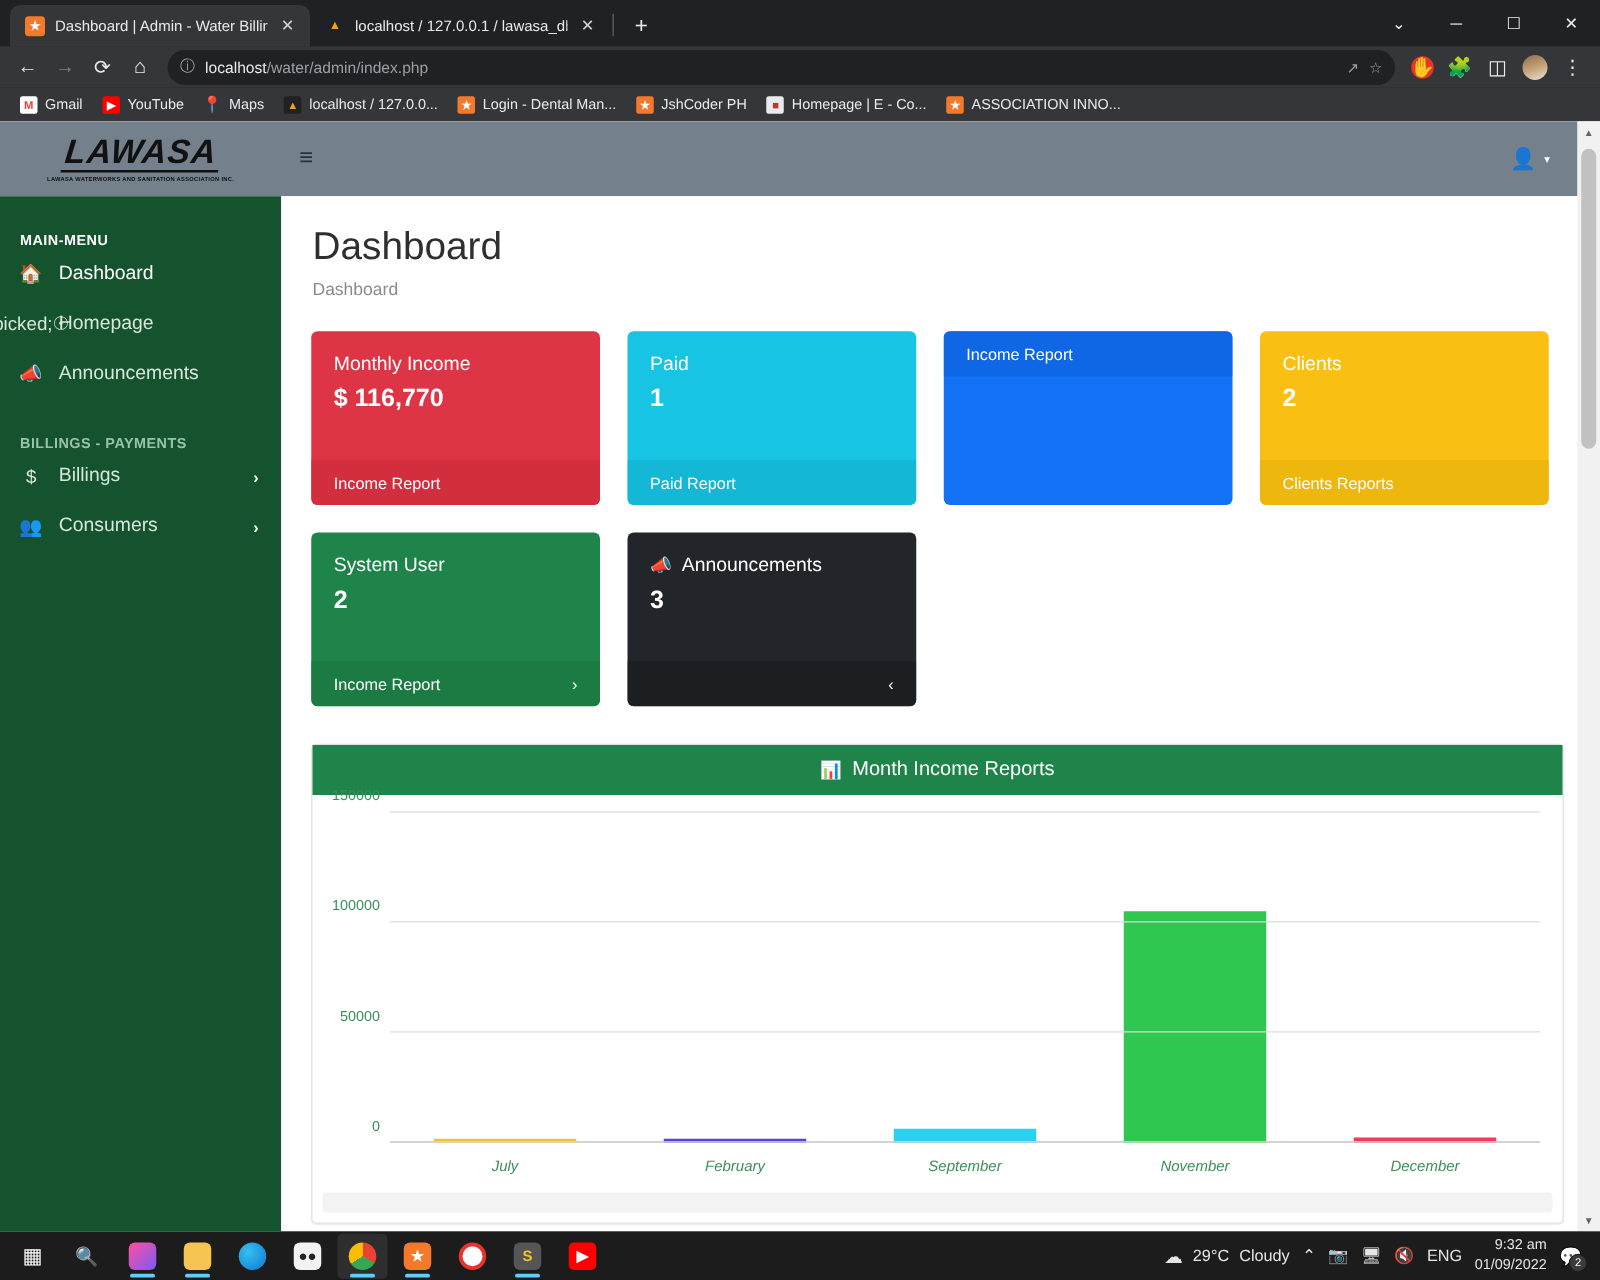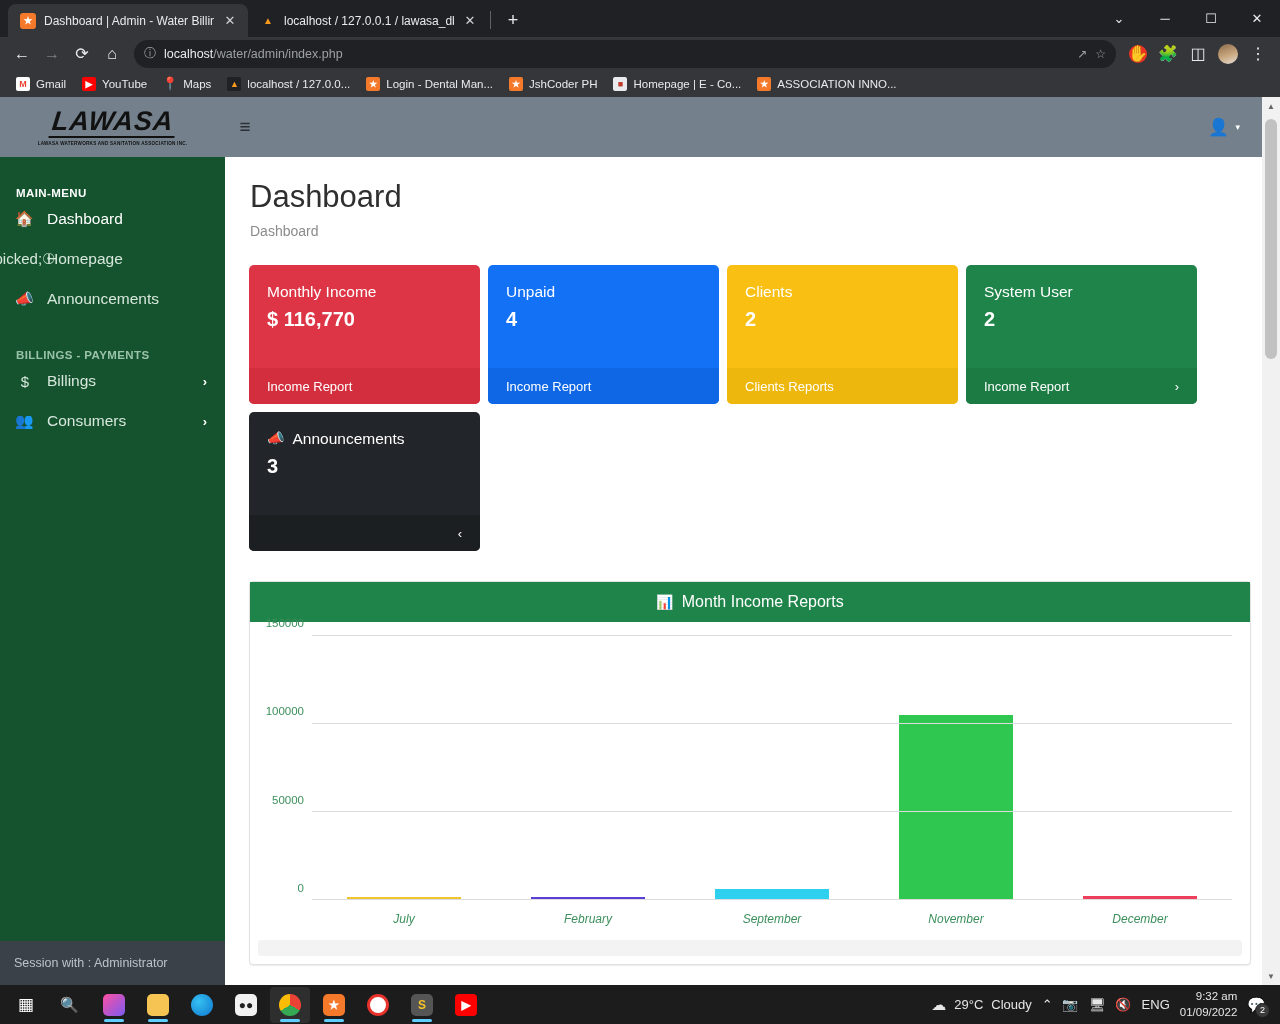--- a/index.html
+++ b/index.html
@@ -67,21 +67,21 @@
   .sb-item { display:flex; align-items:center; gap: 13px; padding: 11px 16px; font-size: 15.5px; color: #d7e7dd; position: relative; }
   .sb-item.active { color: #ffffff; }
   .sb-ico { width: 18px; display:flex; align-items:center; justify-content:center; font-size: 15px; }
   .sb-arrow { position:absolute; right: 18px; font-size: 13px; color:#ffffff; font-weight: bold; }
   .sb-footer { position:absolute; left:0; bottom:0; width:225px; height:44px; background:#3a4148; color:#bcc3c9; font-size:12.5px; display:flex; align-items:center; padding-left:14px; }
 
   .content { position:absolute; left:225px; top:60px; width: 1037px; height: 828px; background:#fff; overflow:hidden; }
   .page-title { font-size: 31px; font-weight: normal; color:#2f2f2f; padding: 22px 0 0 25px; }
   .breadcrumb { font-size: 14px; color:#8b8b8b; padding: 8px 0 0 25px; }
 
-  .cards { display:flex; gap: 8px; padding: 26px 0 0 24px; flex-wrap: wrap; width: 1015px; }
+  .cards { display:flex; gap: 22px; padding: 26px 0 0 24px; flex-wrap: wrap; width: 1015px; }
   .card { width: 231px; border-radius: 5px; overflow: hidden; color:#fff; display:flex; flex-direction:column; }
   .card-body { padding: 17px 18px 0 18px; height: 103px; }
   .card-label { font-size: 15.5px; line-height: 1.25; }
   .card-value { font-size: 20px; font-weight: bold; margin-top: 7px; }
   .card-foot { height: 36px; display:flex; align-items:center; justify-content:space-between; padding: 0 18px; font-size: 13px; }
   .card.red { background:#dd3545; } .card.red .card-foot { background:#d32e3e; }
   .card.cyan { background:#17c4e4; } .card.cyan .card-foot { background:#14b7d5; }
   .card.blue { background:#1371f5; } .card.blue .card-foot { background:#0f67e6; }
   .card.yellow { background:#f9bf13; } .card.yellow .card-foot { background:#eeb70e; }
   .card.green { background:#1e8449; } .card.green .card-foot { background:#1b7b43; }
@@ -245,45 +245,50 @@
       <span>Billings</span>
       <span class="sb-arrow">›</span>
     </div>
 
     <div class="sb-item">
       <span class="sb-ico">👥</span>
       <span>Consumers</span>
       <span class="sb-arrow">›</span>
     </div>
 
-    <div class="sb-footer">Session with : Administrator</div>
   </div>
 
   <div class="content">
     <div class="page-title">Dashboard</div>
     <div class="breadcrumb">Dashboard</div>
 
     <div class="cards">
       <div class="card red">
         <div class="card-body">
           <div class="card-label">Monthly Income</div>
           <div class="card-value">$ 116,770</div>
         </div>
         <div class="card-foot">
           <span>Income Report</span>
           <span></span>
         </div>
       </div>
 
+      <div class="card cyan">
+        <div class="card-body">
+          <div class="card-label">Paid</div>
+          <div class="card-value">1</div>
+        </div>
+        <div class="card-foot">
+          <span>Paid Report</span>
+          <span></span>
+        </div>
+      </div>
 
       <div class="card blue">
-        <div class="card-body">
-          <div class="card-label">Unpaid</div>
-          <div class="card-value">4</div>
-        </div>
         <div class="card-foot">
           <span>Income Report</span>
           <span></span>
         </div>
       </div>
 
       <div class="card yellow">
         <div class="card-body">
           <div class="card-label">Clients</div>
           <div class="card-value">2</div>

